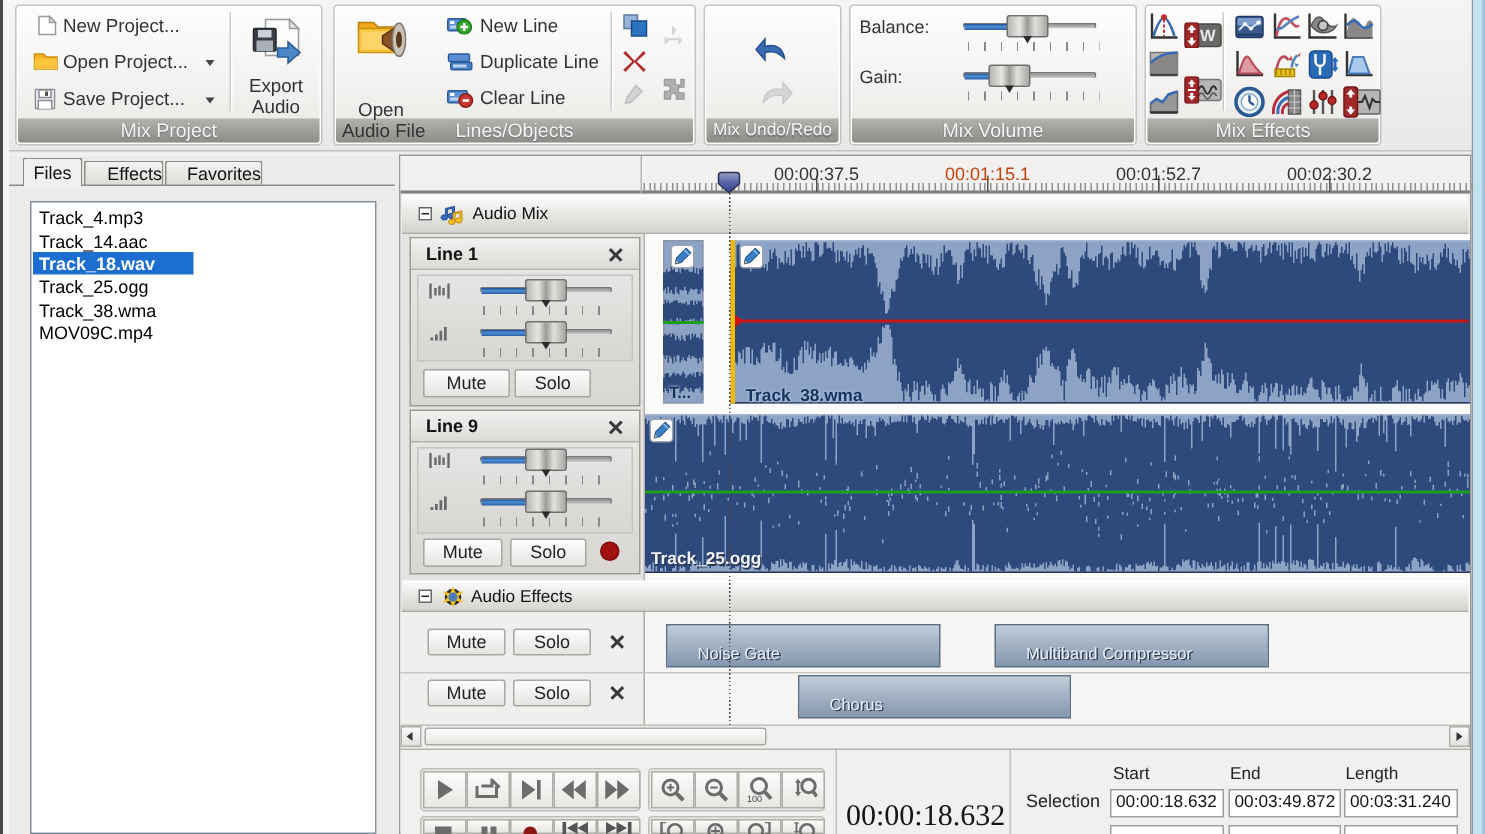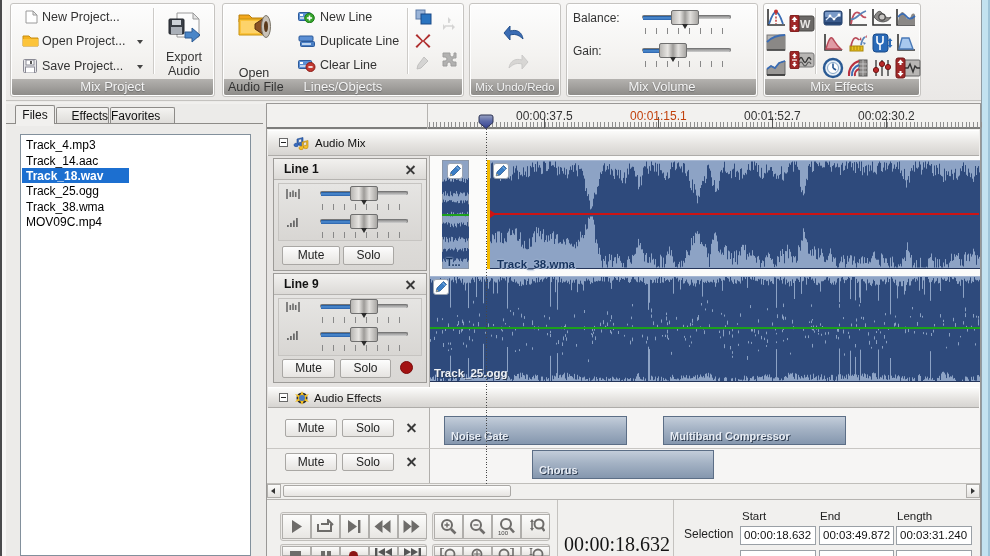--- a/index.html
+++ b/index.html
@@ -17,21 +17,21 @@
 .thumb:after{content:"";position:absolute;left:50%;bottom:-5px;margin-left:-3px;border-left:3px solid transparent;border-right:3px solid transparent;border-top:5px solid #2c2c2c}
 .hdr{position:absolute;left:2px;background:linear-gradient(#fbfbfa,#e4e2df 60%,#d6d4d1);border-bottom:1px solid #aeaca9;border-top:1px solid #fff}
 .minus{position:absolute;width:9px;height:9px;border:1px solid #6a6a6a;background:#fdfdfd;font-size:9px}
 .minus:after{content:"";position:absolute;left:1px;right:1px;top:3px;height:1px;background:#222}
 .ctrlbox{position:absolute;left:273px;width:154px;border:1px solid #9d9b98;background:linear-gradient(#e9e8e6,#d9d7d4)}
 .lineX{position:absolute;width:12px;height:12px}
 .lineX:before,.lineX:after{content:"";position:absolute;left:0;top:5px;width:11px;height:1.8px;background:#3a3a3a}
 .lineX:before{transform:rotate(45deg)}.lineX:after{transform:rotate(-45deg)}
 .mbtn{position:absolute;height:19px;border:1px solid #a9a7a4;border-radius:2px;background:linear-gradient(#fdfdfd,#e6e4e1);font-size:12px;color:#222;text-align:center;line-height:17px}
 .fxblock{position:absolute;border:1px solid #5c6e86;background:linear-gradient(#c3cdda,#a4b2c4 45%,#8597ae)}
-.fxblock span{position:absolute;left:6px;bottom:2px;font-size:11px;font-weight:bold;color:#e8edf4;text-shadow:1px 1px 0 #2e3c50}
+.fxblock span{position:absolute;left:20px;bottom:2px;font-size:11px;font-weight:normal;color:#e8edf4;text-shadow:1px 1px 0 #2e3c50}
 .tbtn{position:absolute;width:29px;height:25px;border:1px solid #b0aeab;background:linear-gradient(#fcfcfb,#e8e6e3)}
 .field{position:absolute;height:19px;border:1px solid #9aa0a6;background:#fff;font-size:11.5px;color:#111;line-height:17px;padding-left:3px}
 .flabel{position:absolute;font-size:11.5px;color:#222}
 </style></head>
 <body>
 <div id="root">
 
 <div class="abs" style="left:0;top:0;width:2px;height:556px;background:#4a4a4c"></div>
 <div class="abs" style="left:2px;top:0;width:4px;height:556px;background:#f7f6f5"></div>
 <div class="abs" style="left:981px;top:0;width:1px;height:556px;background:#8f9ba3"></div>
@@ -254,21 +254,21 @@
       <path d="M10 11 h3 l2-4 3 8 2-6 2 2 h3" stroke="#333" stroke-width="1.4" fill="none"></path>
       <rect x="1" y="1" width="9" height="20" rx="2" fill="#a02828" stroke="#701818"></rect>
       <path d="M5.5 2.5 l3 3.5 h-2 v2 h-2 v-2 h-2 z M5.5 19.5 l3-3.5 h-2 v-2 h-2 v2 h-2 z" fill="#fff"></path>
     </svg>
 
 <div class="sep" style="left:815px;top:8px;height:66px"></div>
 
 <div class="abs" style="left:6px;top:102px;width:975px;height:2px;background:#f1f0ee"></div>
 <div class="abs" style="left:15px;top:105px;width:40px;height:19px;border:1px solid #8d8b88;border-bottom:none;border-radius:2px 2px 0 0;background:#f1f0ee;z-index:3;font-size:12px;text-align:center;line-height:18px;color:#111">Files</div>
 <div class="abs" style="left:56px;top:107px;width:53px;height:17px;border:1px solid #8d8b88;border-bottom:none;border-radius:2px 2px 0 0;background:linear-gradient(#f4f3f1,#dddbd8);font-size:12px;text-align:right;line-height:16px;color:#111;z-index:1">Effects</div>
-<div class="abs" style="left:110px;top:107px;width:65px;height:17px;border:1px solid #8d8b88;border-bottom:none;border-radius:2px 2px 0 0;background:linear-gradient(#f4f3f1,#dddbd8);font-size:12px;text-align:left;line-height:16px;color:#111;z-index:1">Favorites</div>
+<div class="abs" style="left:110px;top:107px;width:65px;height:17px;border:1px solid #8d8b88;border-bottom:none;border-radius:2px 2px 0 0;background:linear-gradient(#f4f3f1,#dddbd8);font-size:12px;text-align:right;line-height:16px;color:#111;z-index:1">Favorites</div>
 <div class="abs" style="left:6px;top:123px;width:257px;height:1px;background:#8d8b88;z-index:2"></div>
 <div class="abs" style="left:16px;top:124px;width:38px;height:2px;background:#f1f0ee;z-index:3"></div>
 
 <div class="abs" style="left:20px;top:134px;width:231px;height:422px;background:#fff;border:1px solid #82909c"></div>
 <div class="abs" style="left:26px;top:138px;font-size:12px;color:#000;line-height:15.6px">Track_4.mp3<br>Track_14.aac</div>
 <div class="abs" style="left:22px;top:168px;width:107px;height:15px;background:#1c6fd0"></div>
 <div class="abs" style="left:26px;top:169px;font-size:12px;font-weight:bold;color:#fff">Track_18.wav</div>
 <div class="abs" style="left:26px;top:184px;font-size:12px;color:#000;line-height:15.6px">Track_25.ogg<br>Track_38.wma<br>MOV09C.mp4</div>
 
 <div class="abs" style="left:266px;top:103px;width:715px;height:453px;background:#f0efed;border:1px solid #9a9896;border-right:none"></div>

